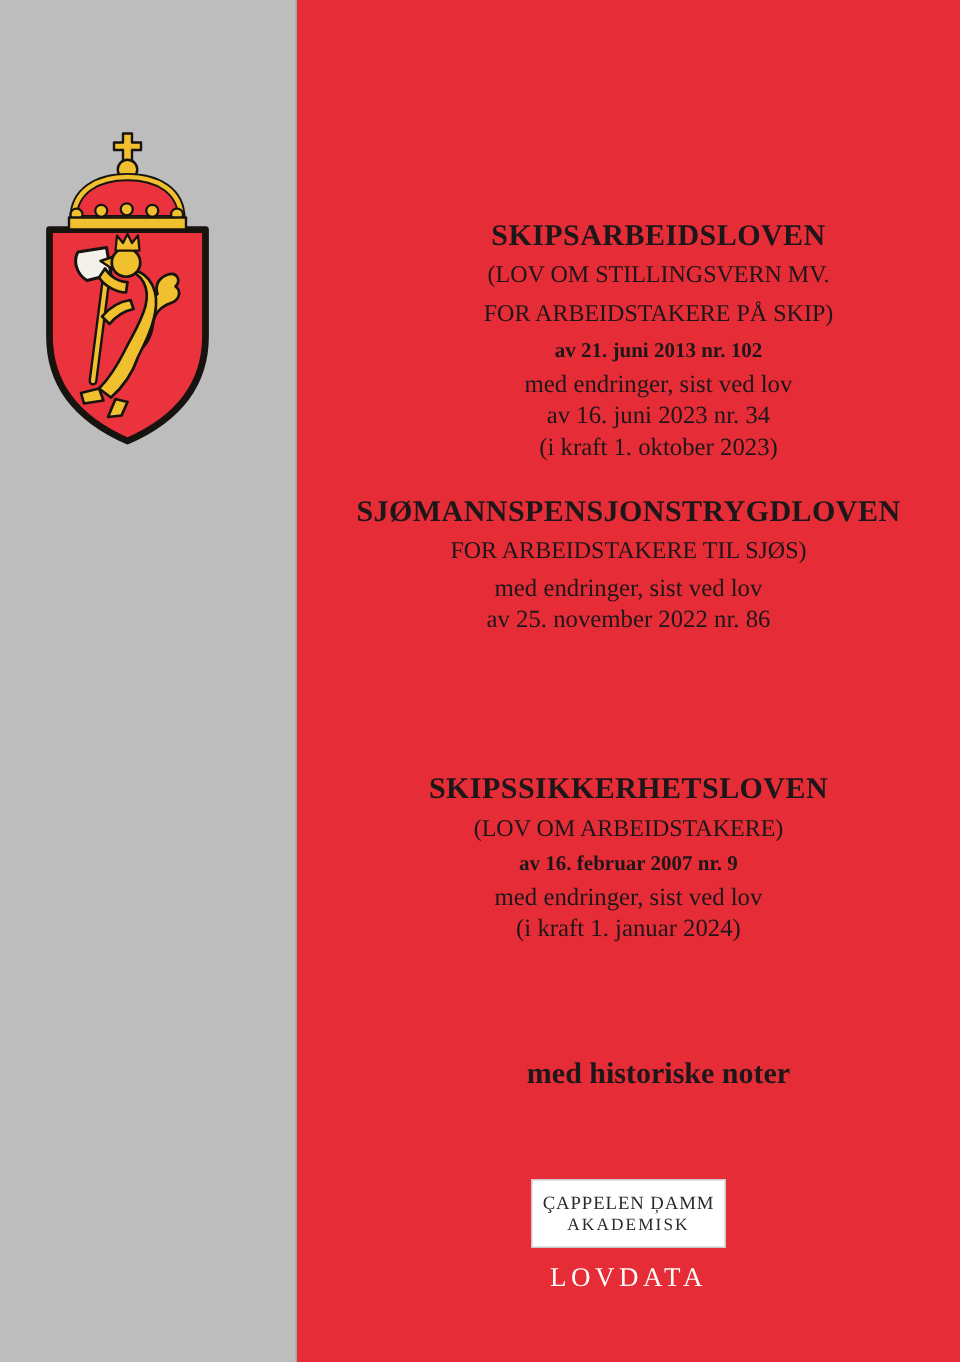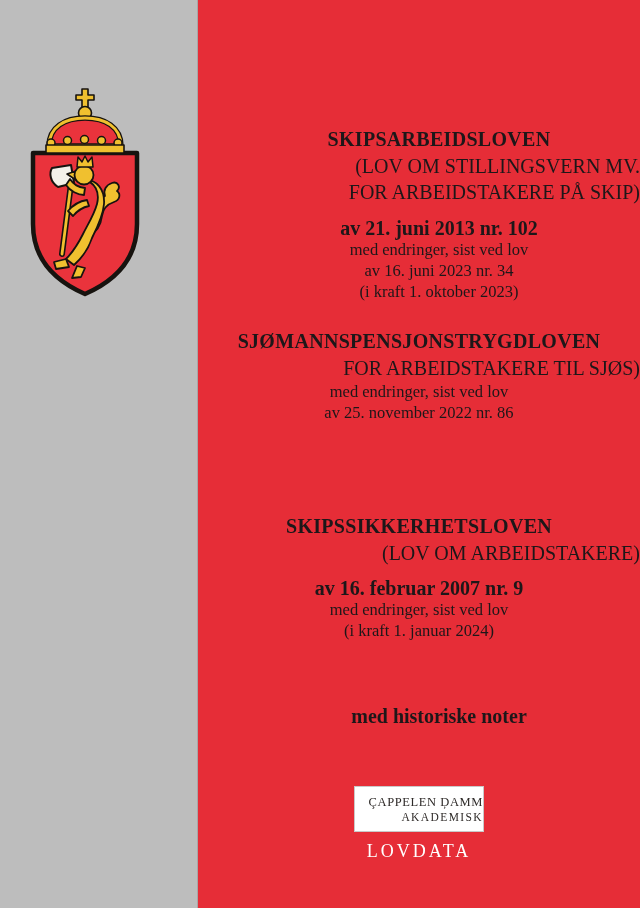--- a/index.html
+++ b/index.html
@@ -15,38 +15,38 @@
     background: #bdbdbd; border-right: 1px solid #a6a6a6;
   }
   .emblem { position: absolute; left: 25px; top: 86px; width: 120px; height: 212px; }
 
   
   .panel {
     position: absolute; left: 198px; top: 0; right: 0; bottom: 0;
     color: #1d1719; text-align: center;
   }
   .law { position: absolute; left: 0; right: 0; }
-  .law-1 { top: 126px; padding-left: 40px; }
+  .law-1 { top: 144px; padding-left: 40px; }
   .law-2 { top: 328px; }
   .law-3 { top: 513px; }
   .law-title { font-size: 20px; font-weight: bold; line-height: 26.5px; letter-spacing: 0.3px; }
-  .law-sub   { font-size: 20px; line-height: 26.5px; text-align: right; }
-  .law-date  { font-size: 20px; font-weight: bold; line-height: 21px; margin-top: 12px; }
+  .law-sub   { font-size: 16px; line-height: 26.5px; }
+  .law-date  { font-size: 14px; font-weight: bold; line-height: 21px; }
   .law-amend { font-size: 16.5px; line-height: 21px; }
 
   .note {
     position: absolute; left: 0; right: 0; top: 703px;
     font-size: 20px; font-weight: bold; line-height: 27px; margin-left: 40px;
   }
 
   .publisher-box {
     position: absolute; left: 50%; top: 786px; transform: translateX(-50%);
     width: 130px; height: 46px; background: #ffffff; border: 1px solid #c9c9c9;
     box-sizing: border-box;
-    display: flex; flex-direction: column; align-items: flex-end; justify-content: center;
+    display: flex; flex-direction: column; align-items: center; justify-content: center;
     color: #2e2a28;
   }
   .publisher-line1 { font-size: 12.5px; letter-spacing: 0.6px; line-height: 15px; }
   .publisher-line2 { font-size: 11.5px; letter-spacing: 1.4px; line-height: 14px; }
 
   .imprint {
     position: absolute; left: 0; right: 0; top: 841px;
     font-size: 18px; letter-spacing: 3px; color: #ffffff;
   }
 </style>

